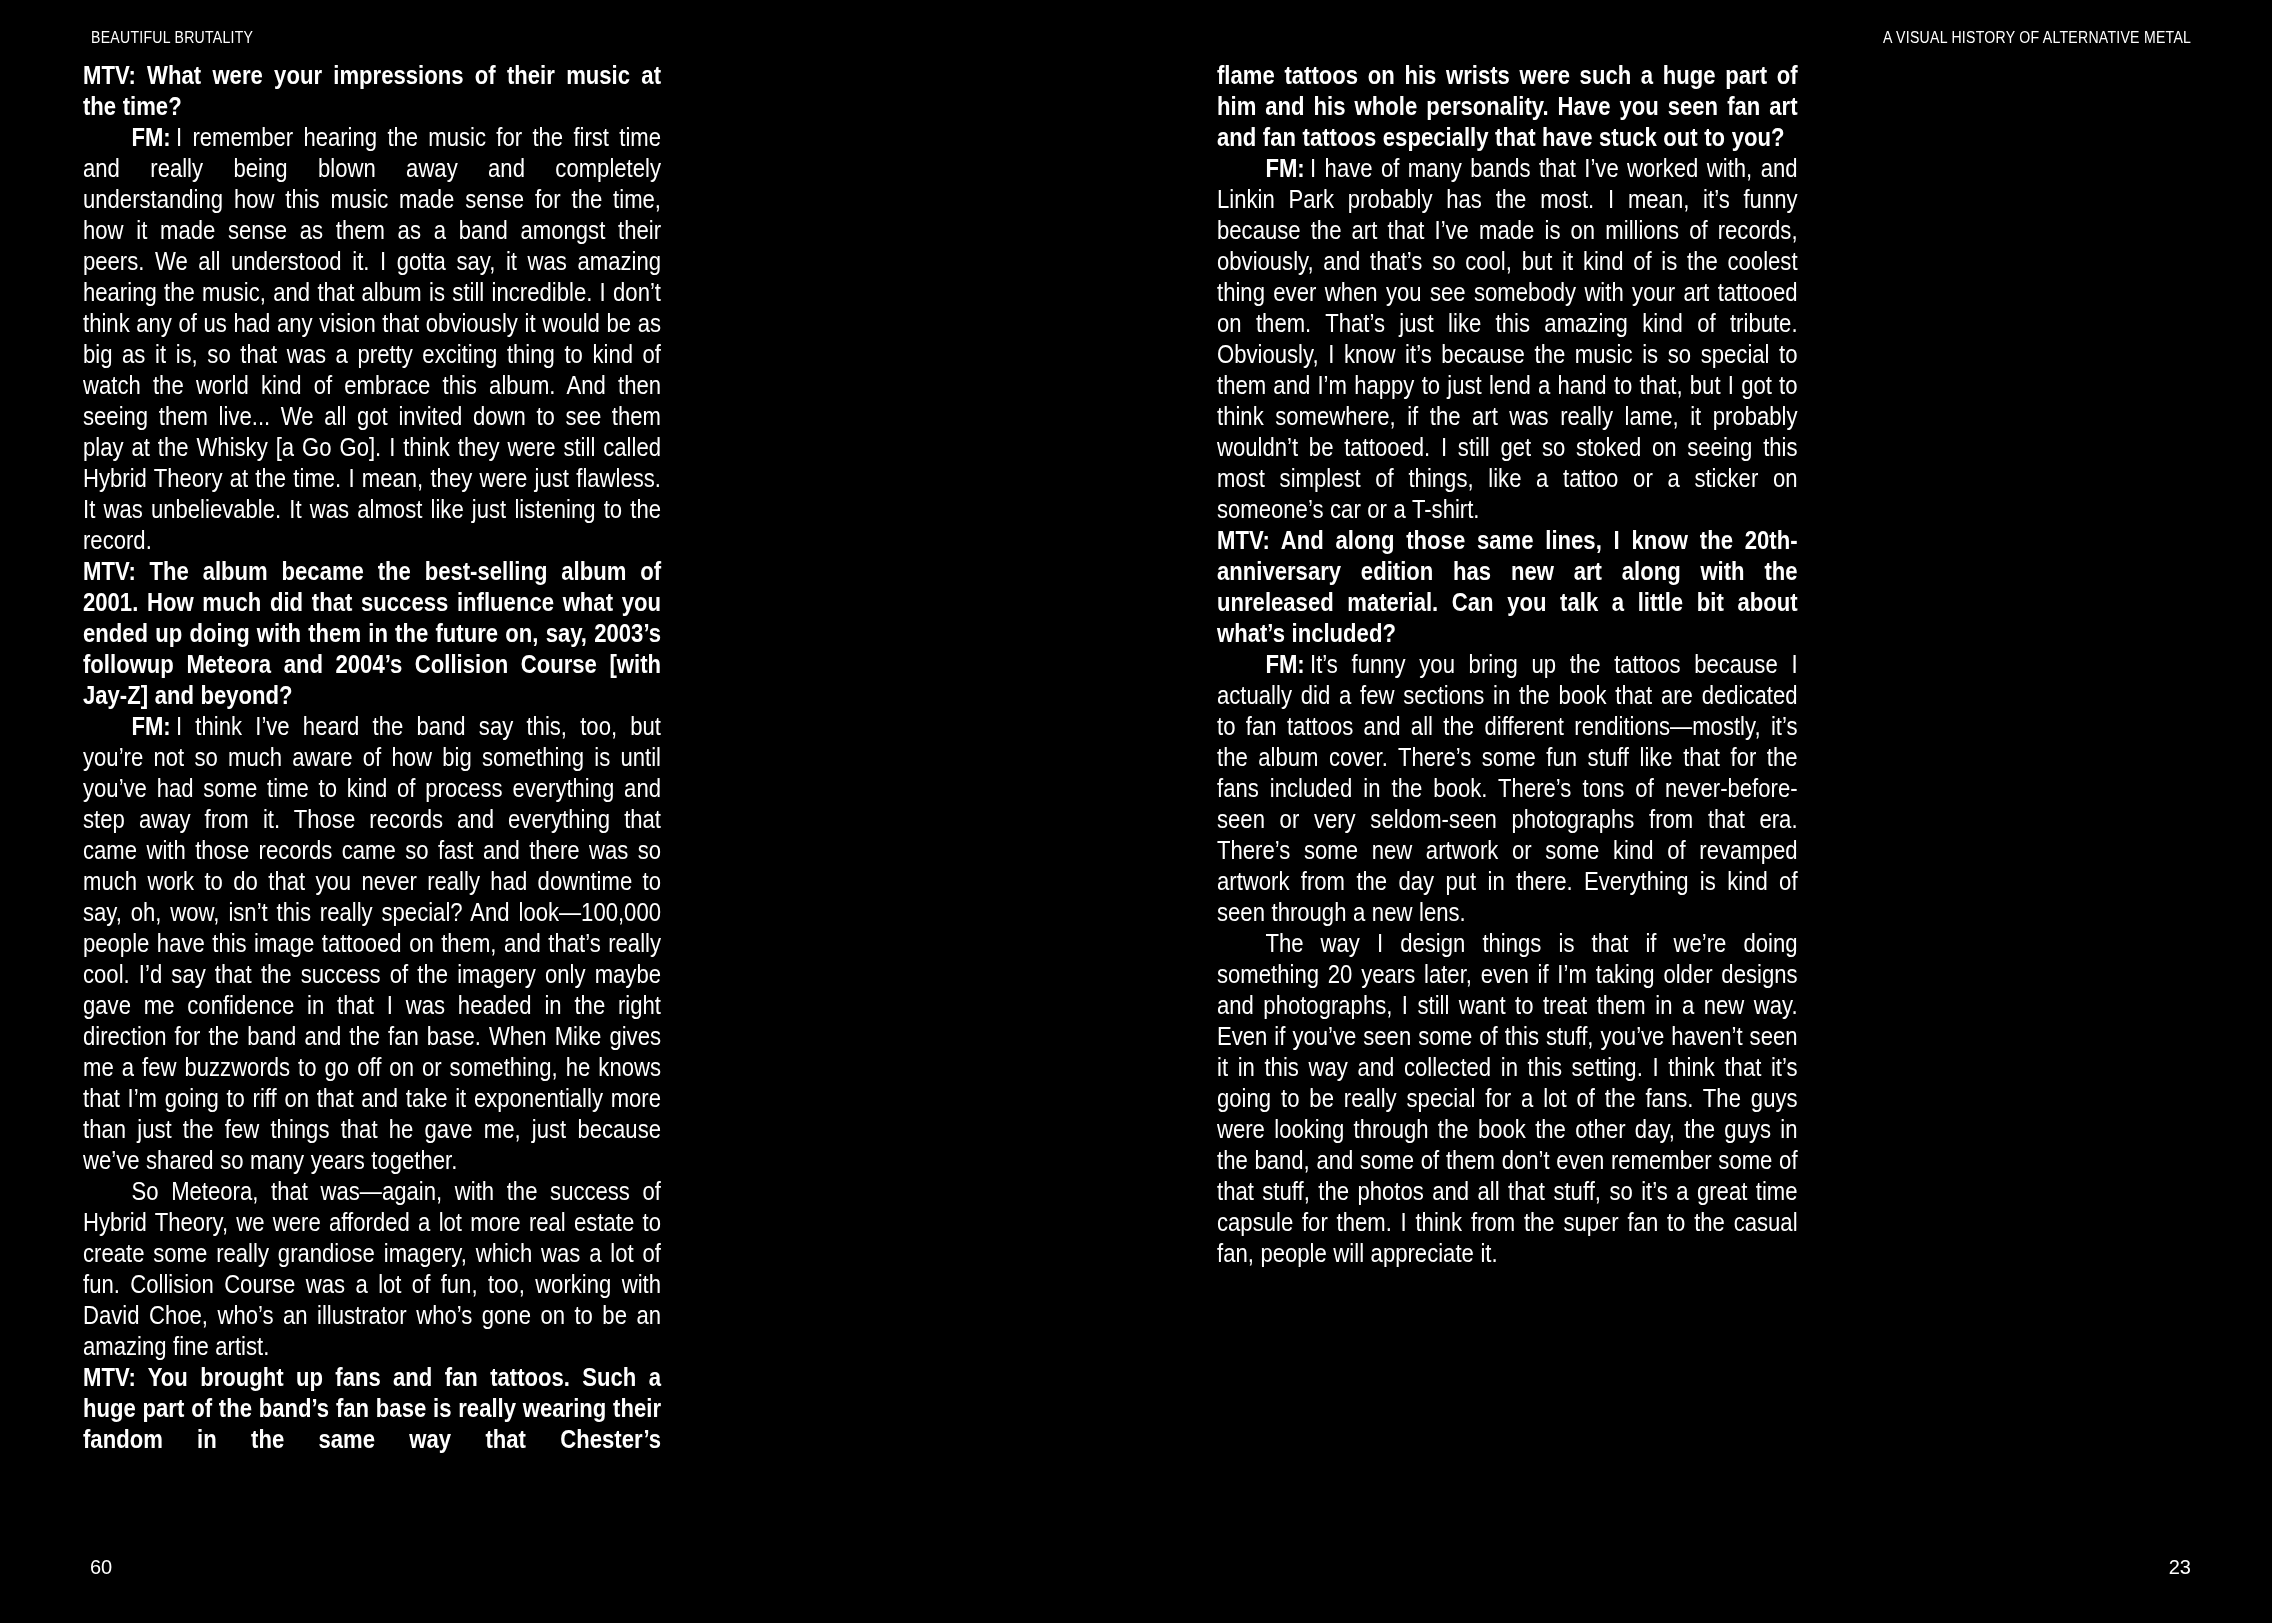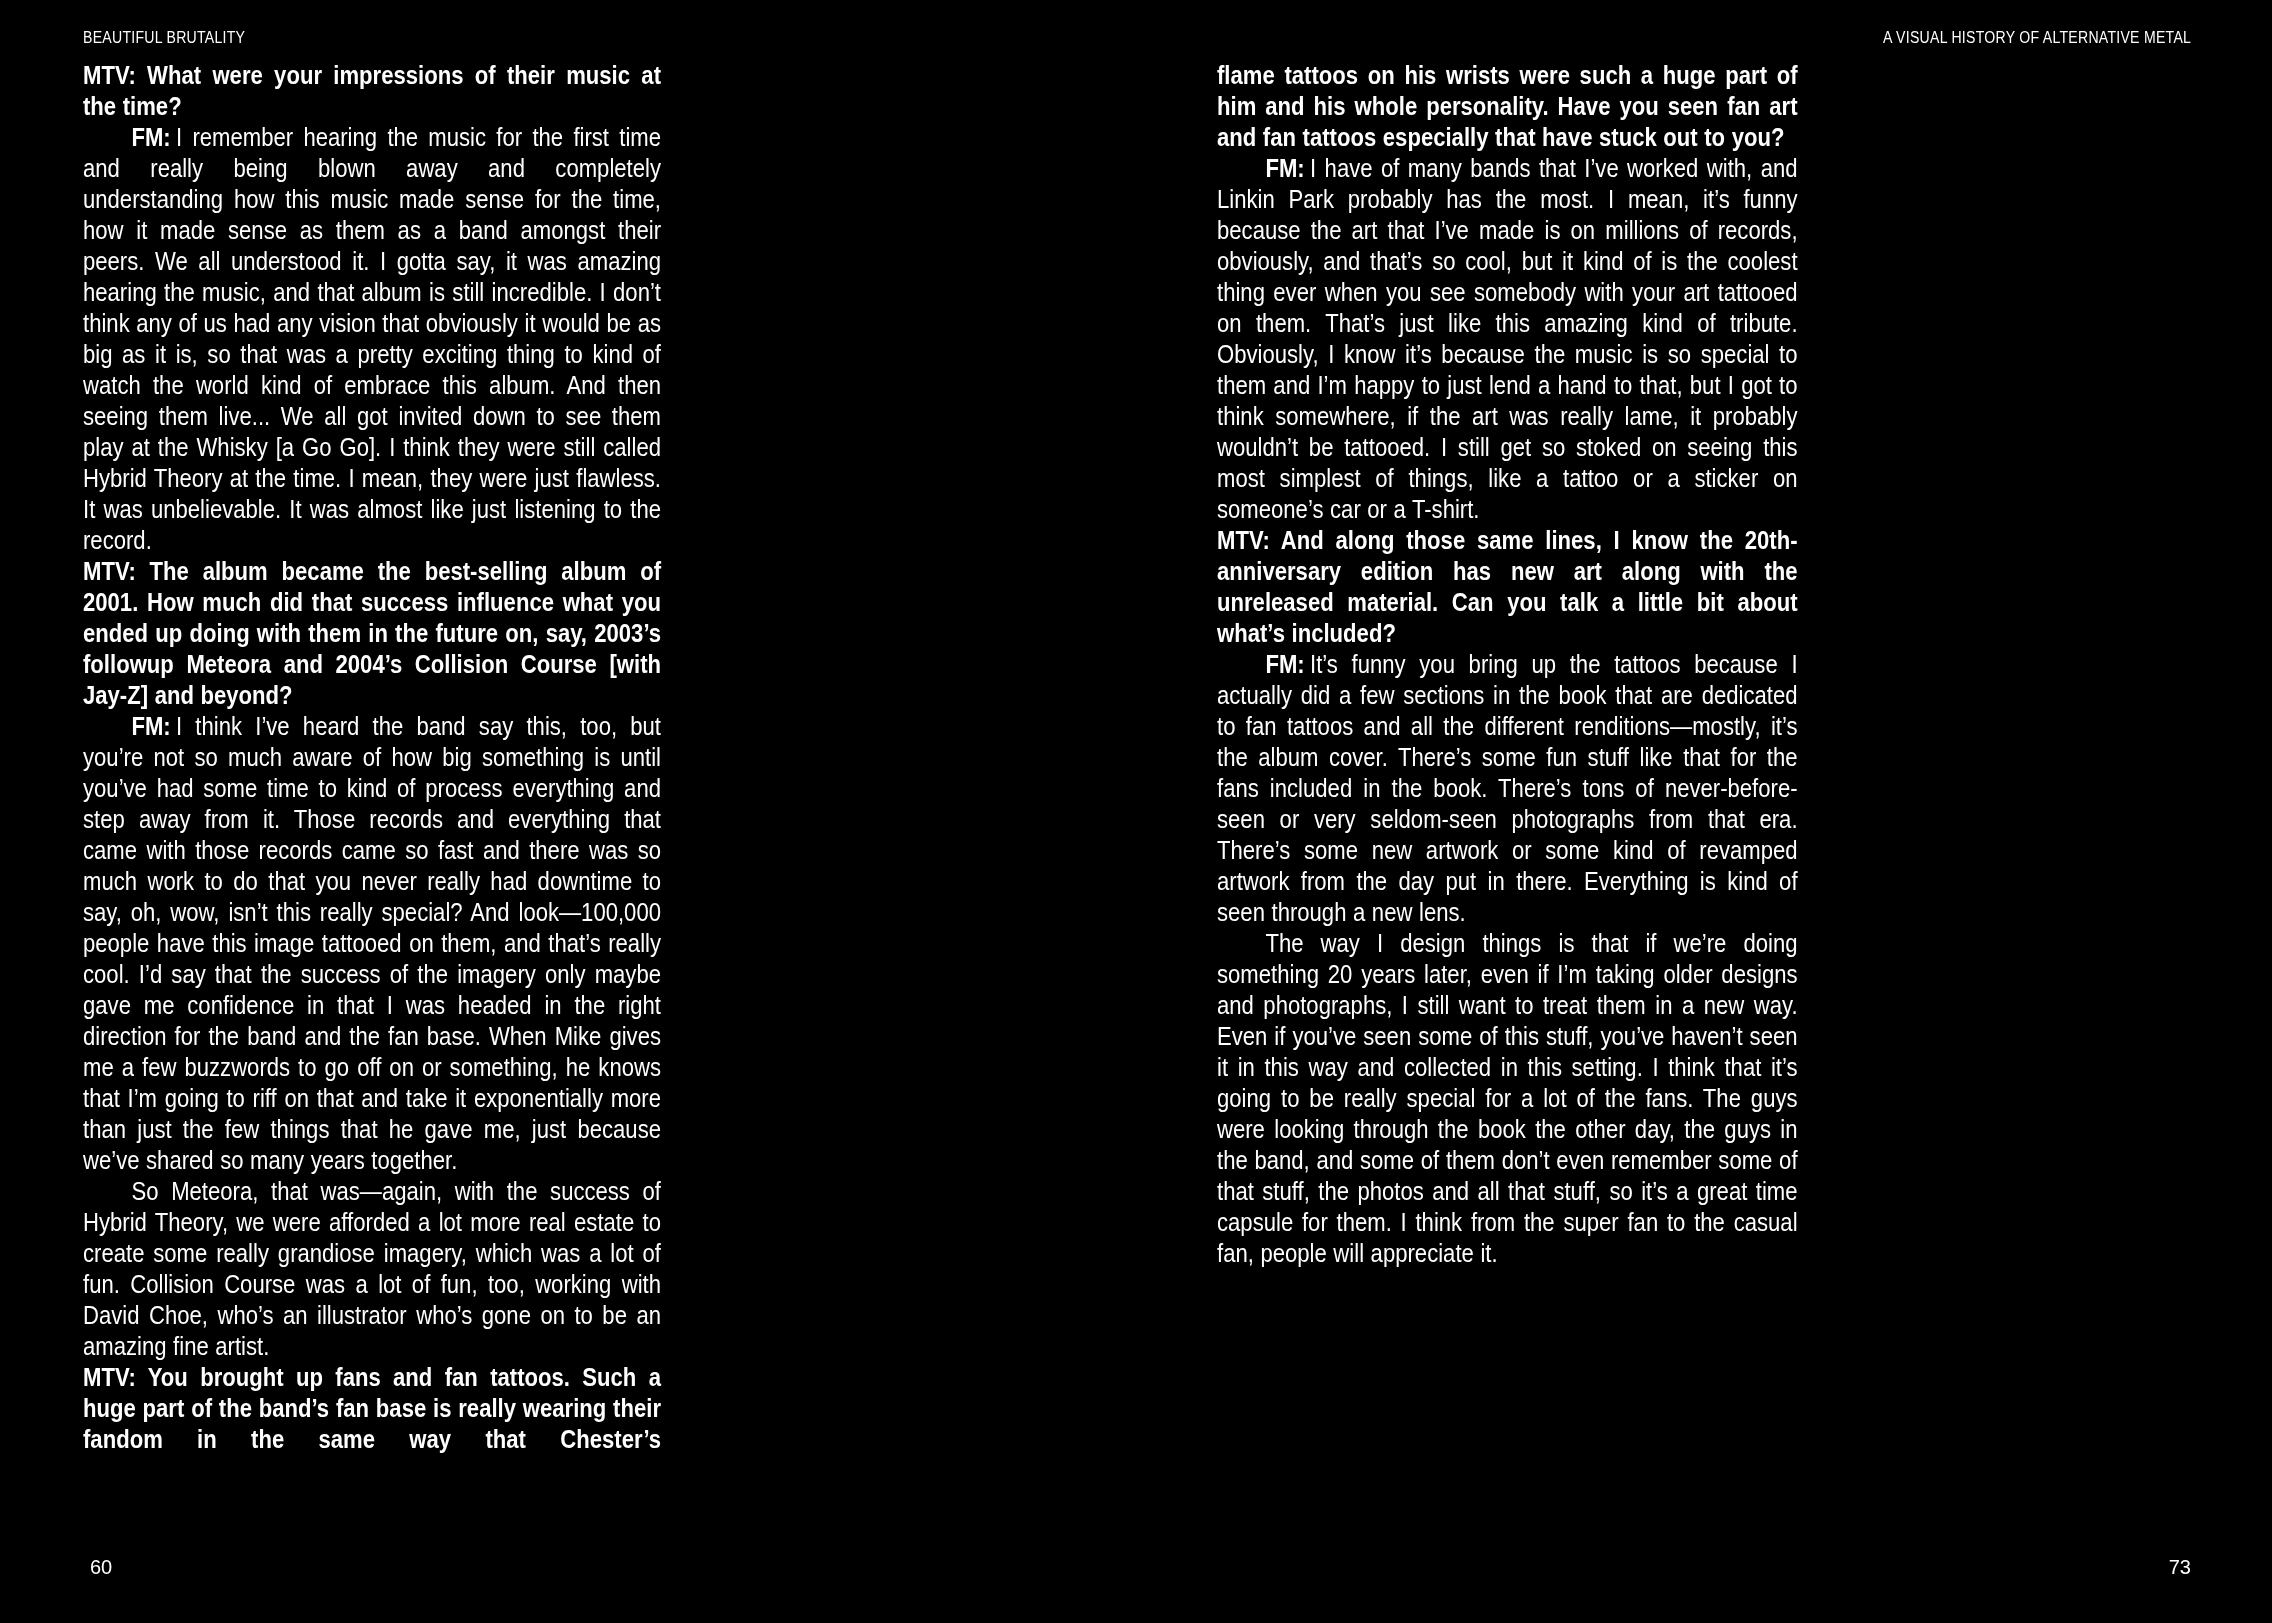--- a/index.html
+++ b/index.html
@@ -15,21 +15,21 @@
     background: #000000;
     color: #ffffff;
   }
   
   .runhead {
     position: absolute; top: 29px;
     font-size: 16px; font-weight: 400;
     letter-spacing: 0.3px;
     white-space: nowrap;
   }
-  .runhead.left  { left: 83px; }
+  .runhead.left  { left: 91px; }
   .runhead.right { right: 82px; text-align: left; }
   .cond { display: inline-block; transform: scaleX(0.88); transform-origin: 0 0; }
   .cond.r { transform-origin: 100% 0; }
 
   
   .col { position: absolute; top: 60px; }
   .colL { left: 83px; }
   .colR { left: 1217px; }
   .inner {
     transform: scaleX(0.85);
@@ -87,16 +87,16 @@
     <div class="inner">
       <p class="q">flame tattoos on his wrists were such a huge part of him and his whole personality. Have you seen fan art and fan tattoos especially that have stuck out to you?</p>
       <p class="a"><span class="fm">FM:</span><span>I have of many bands that I’ve worked with, and Linkin Park probably has the most. I mean, it’s funny because the art that I’ve made is on millions of records, obviously, and that’s so cool, but it kind of is the coolest thing ever when you see somebody with your art tattooed on them. That’s just like this amazing kind of tribute. Obviously, I know it’s because the music is so special to them and I’m happy to just lend a hand to that, but I got to think somewhere, if the art was really lame, it probably wouldn’t be tattooed. I still get so stoked on seeing this most simplest of things, like a tattoo or a sticker on someone’s car or a T-shirt.</span></p>
       <p class="q">MTV: And along those same lines, I know the 20th-anniversary edition has new art along with the unreleased material. Can you talk a little bit about what’s included?</p>
       <p class="a"><span class="fm">FM:</span><span>It’s funny you bring up the tattoos because I actually did a few sections in the book that are dedicated to fan tattoos and all the different renditions—mostly, it’s the album cover. There’s some fun stuff like that for the fans included in the book. There’s tons of never-before-seen or very seldom-seen photographs from that era. There’s some new artwork or some kind of revamped artwork from the day put in there. Everything is kind of seen through a new lens.</span></p>
       <p class="a cont">The way I design things is that if we’re doing something 20 years later, even if I’m taking older designs and photographs, I still want to treat them in a new way. Even if you’ve seen some of this stuff, you’ve haven’t seen it in this way and collected in this setting. I think that it’s going to be really special for a lot of the fans. The guys were looking through the book the other day, the guys in the band, and some of them don’t even remember some of that stuff, the photos and all that stuff, so it’s a great time capsule for them. I think from the super fan to the casual fan, people will appreciate it.</p>
     </div>
   </div>
 
   <div class="pagenum pnL">60</div>
-  <div class="pagenum pnR">73</div>
+  <div class="pagenum pnR">23</div>
 
 </div>
 
 
 </body></html>

